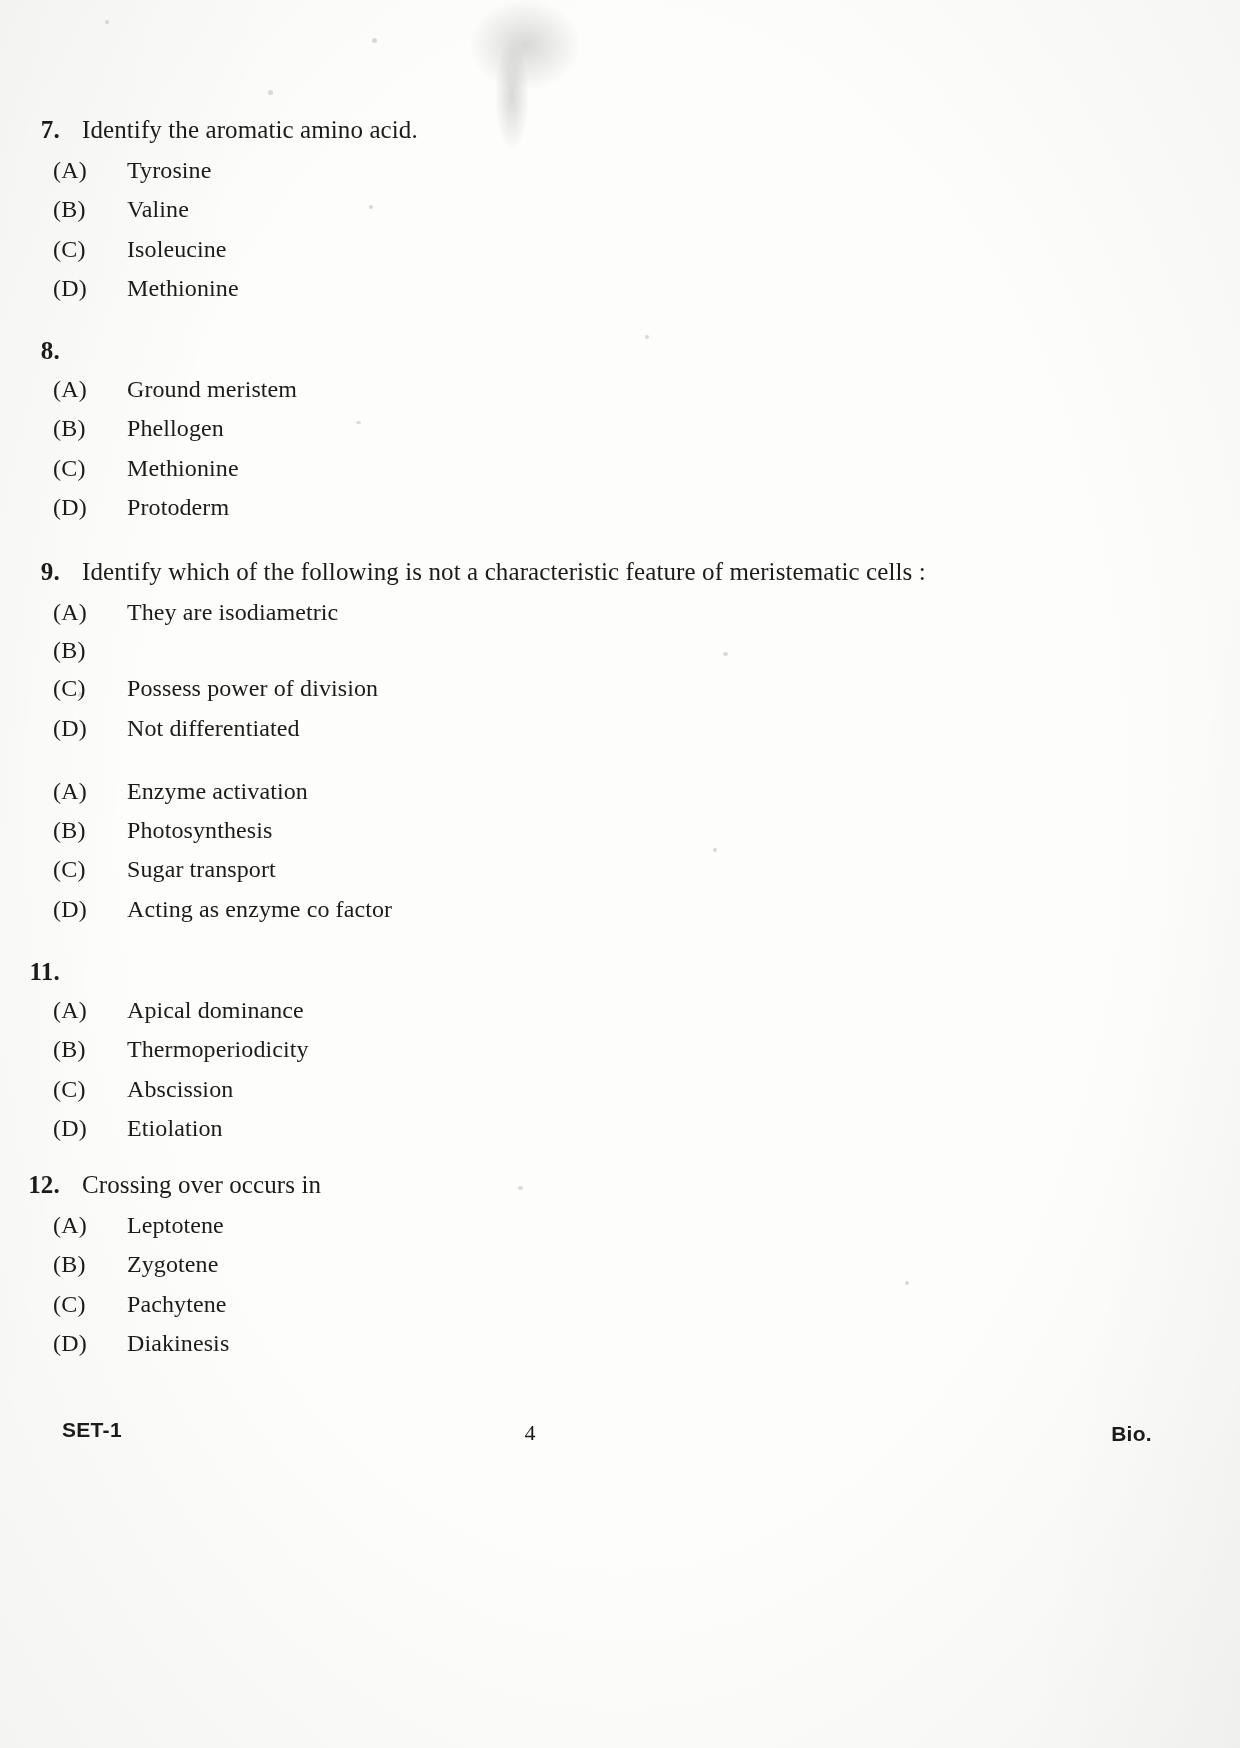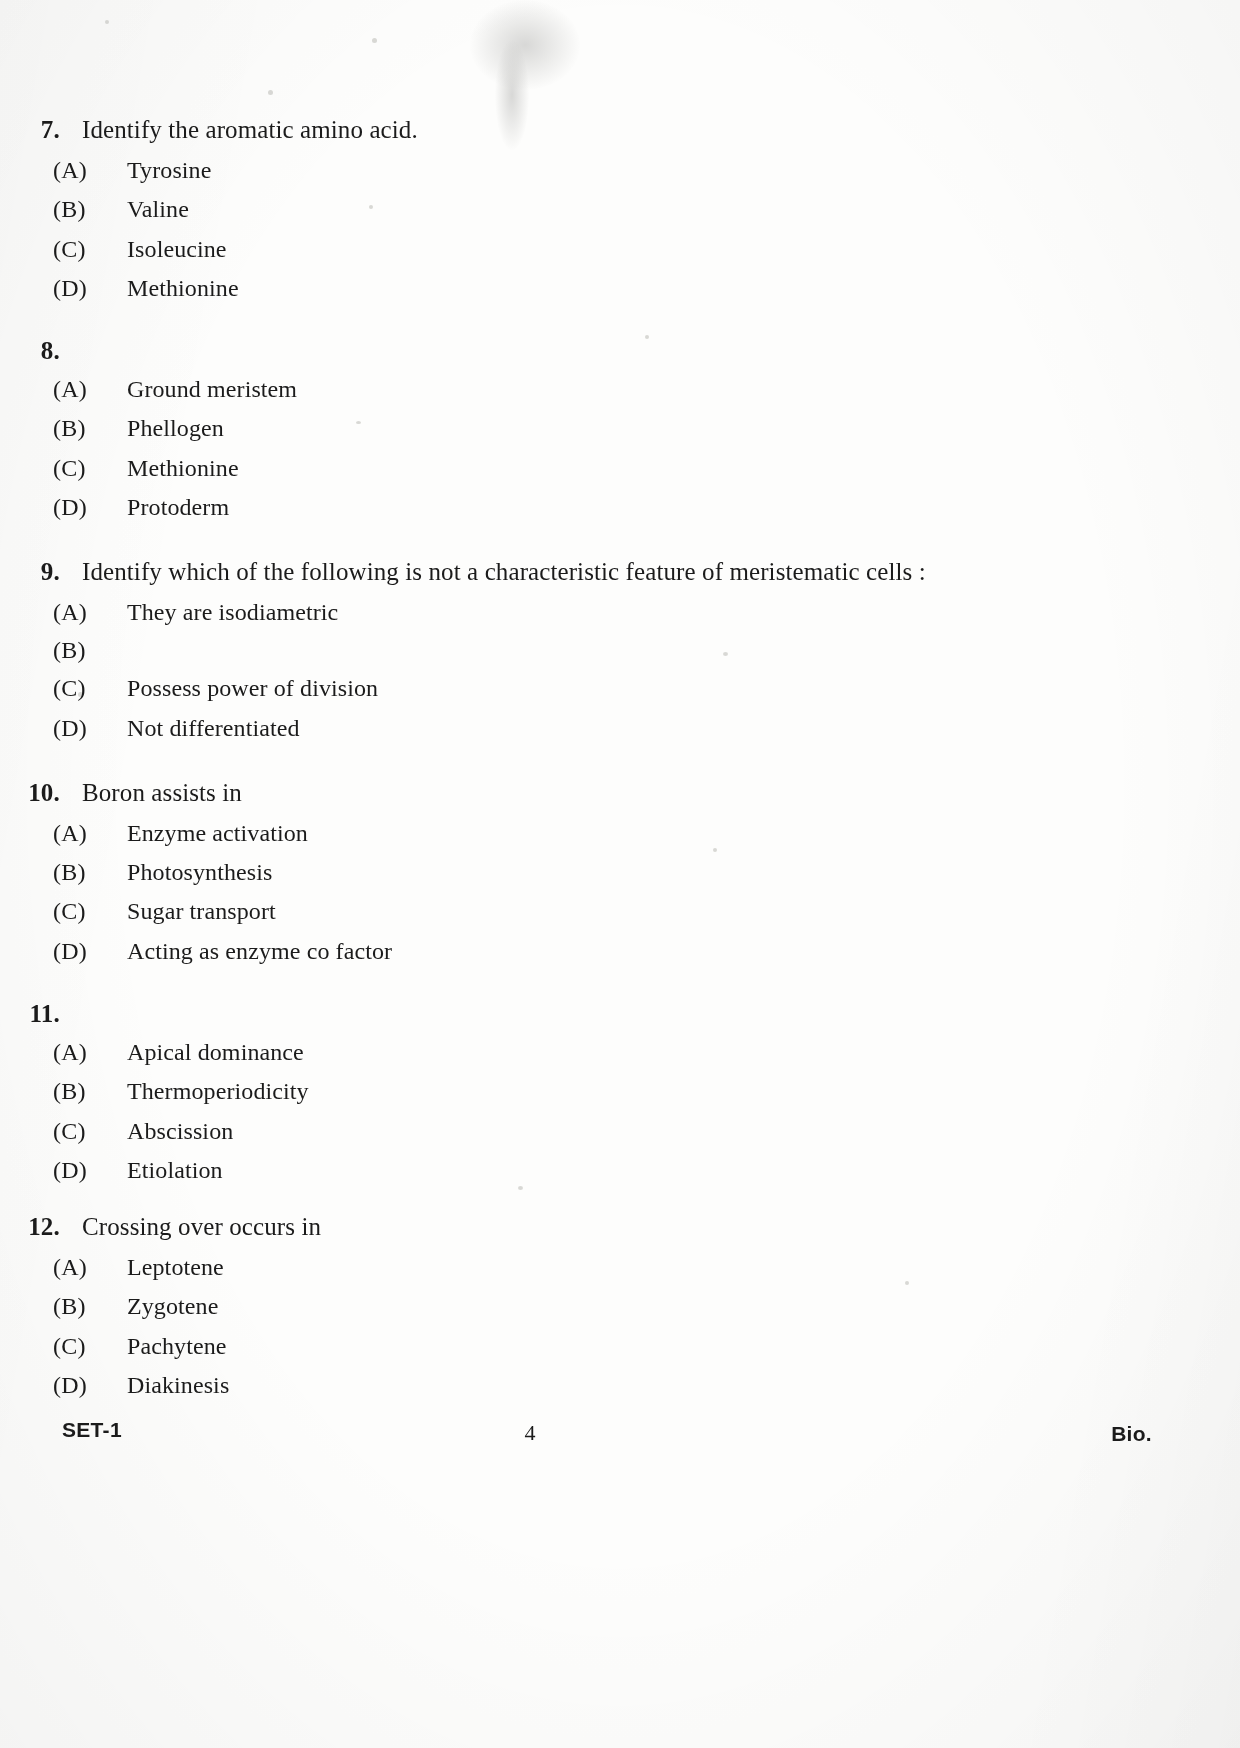--- a/index.html
+++ b/index.html
@@ -213,24 +213,20 @@
           <div class="opt-text">Possess power of division</div>
         </div>
         <div class="option-row">
           <div class="opt-label">(D)</div>
           <div class="opt-text">Not differentiated</div>
         </div>
       </div>
     </div>
 
     <div class="question-block" style="margin-bottom:34px;">
-      <div class="q-head">
-        <div class="q-num">10.</div>
-        <div class="q-text">Boron assists in</div>
-      </div>
       <div class="options">
         <div class="option-row">
           <div class="opt-label">(A)</div>
           <div class="opt-text">Enzyme activation</div>
         </div>
         <div class="option-row">
           <div class="opt-label">(B)</div>
           <div class="opt-text">Photosynthesis</div>
         </div>
         <div class="option-row">

